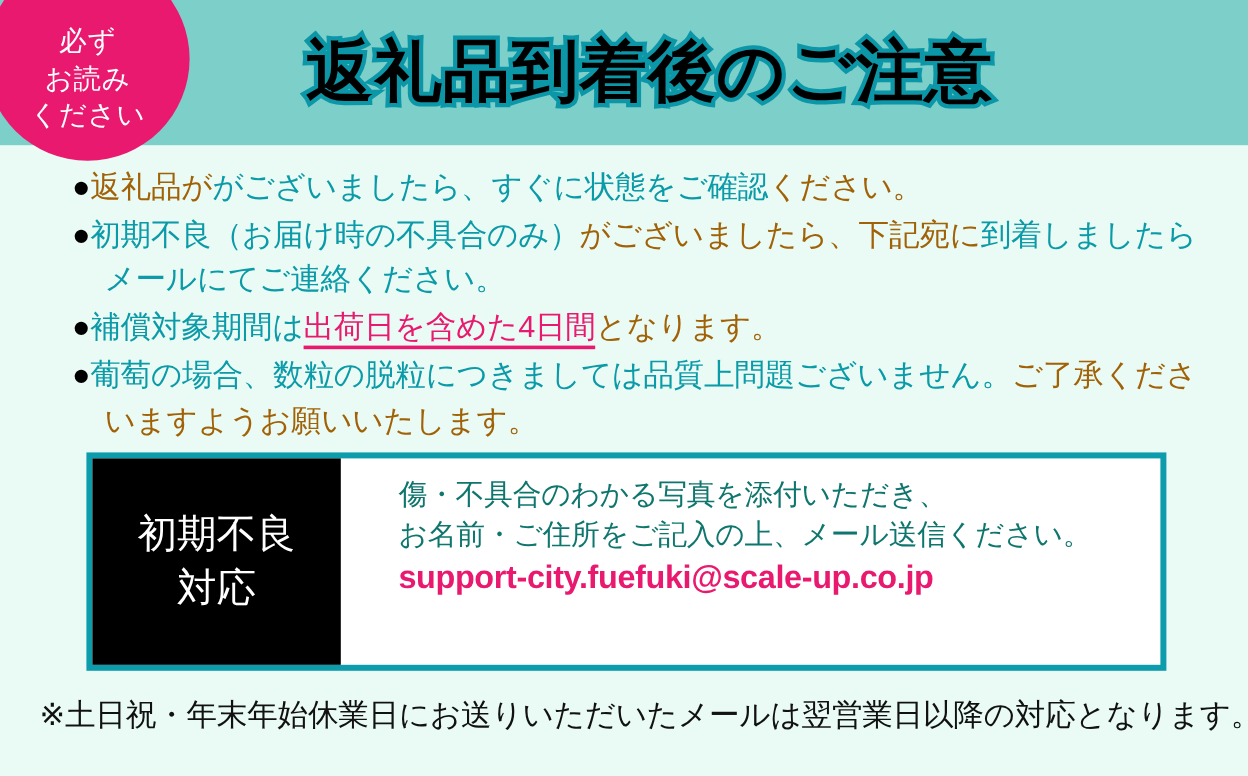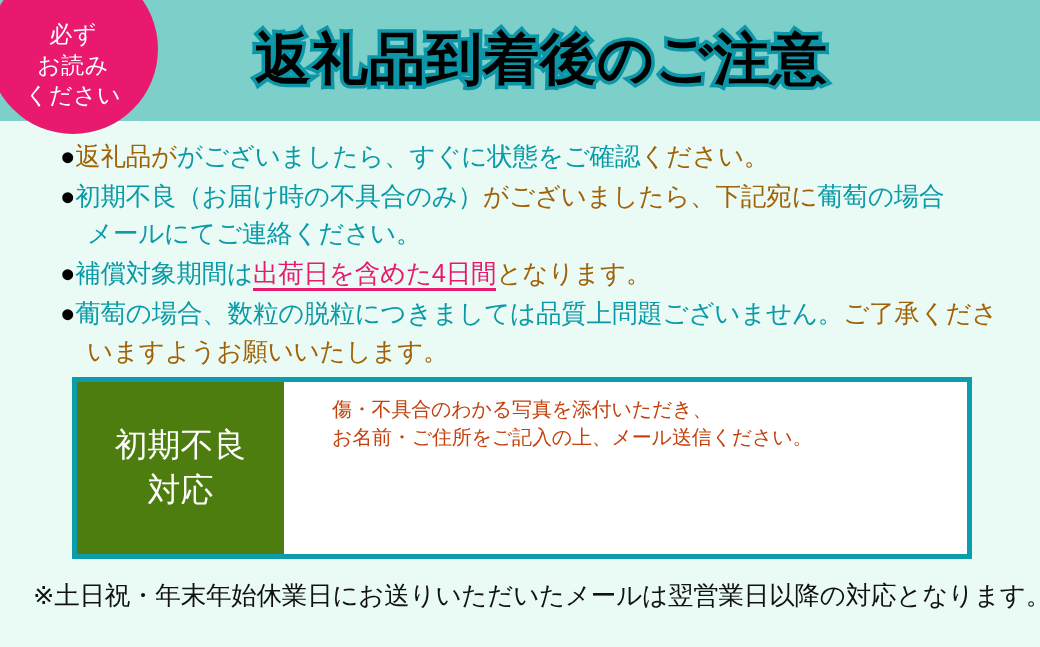--- a/index.html
+++ b/index.html
@@ -109,40 +109,40 @@
     top: 377px;
     width: 900px;
     height: 182px;
     border: 5px solid #0c9cac;
     background: #ffffff;
     box-sizing: border-box;
     display: flex;
   }
   #contact-box-label {
     width: 207px;
-    background: #4d7c0f;
+    background: #000000;
     color: #ffffff;
     display: flex;
     flex-direction: column;
     align-items: center;
     justify-content: center;
     font-size: 33px;
     line-height: 1.35;
     flex: none;
   }
   #contact-box-label .label-line { display: block; white-space: nowrap; }
 
   #contact-box-body {
     flex: 1;
     padding: 14px 0 0 48px;
     box-sizing: border-box;
   }
   .instruction-line {
-    font-size: 20px;
-    color: #c2410c;
+    font-size: 24px;
+    color: #0f766e;
     line-height: 1.38;
     letter-spacing: -0.2px;
     white-space: nowrap;
   }
   #contact-dept {
     margin-top: 11px;
     font-size: 25px;
     color: #0b9aa8;
     letter-spacing: -0.2px;
     white-space: nowrap;
@@ -179,38 +179,39 @@
       <span class="badge-line">お読み</span>
       <span class="badge-line">ください</span>
     </div>
   </div>
 
   <div id="bullet-list">
       <div class="bullet-item">
         <div><span class="bullet-dot">●</span><span class="t-black">返礼品が</span><span class="t-teal">がございましたら、すぐに状態をご確認</span><span class="t-black">ください。</span></div>
       </div>
       <div class="bullet-item">
-        <div><span class="bullet-dot">●</span><span class="t-teal">初期不良（お届け時の不具合のみ）</span><span class="t-black">がございましたら、下記宛に</span><span class="t-teal">葡萄の場合</span></div>
+        <div><span class="bullet-dot">●</span><span class="t-teal">初期不良（お届け時の不具合のみ）</span><span class="t-black">がございましたら、下記宛に</span><span class="t-teal">到着しましたら</span></div>
         <div class="cont-line"><span class="t-teal">メールにてご連絡ください。</span></div>
       </div>
       <div class="bullet-item">
         <div><span class="bullet-dot">●</span><span class="t-teal">補償対象期間は</span><span class="t-pink-underline">出荷日を含めた4日間</span><span class="t-black">となります。</span></div>
       </div>
       <div class="bullet-item">
         <div><span class="bullet-dot">●</span><span class="t-teal">葡萄の場合、数粒の脱粒につきましては品質上問題ございません。</span><span class="t-black">ご了承くださ</span></div>
         <div class="cont-line"><span class="t-black">いますようお願いいたします。</span></div>
       </div>
     </div>
 
   <div id="contact-box">
     <div id="contact-box-label">
       <span class="label-line">初期不良</span>
       <span class="label-line">対応</span>
     </div>
     <div id="contact-box-body">
       <div class="instruction-line">傷・不具合のわかる写真を添付いただき、</div>
       <div class="instruction-line">お名前・ご住所をご記入の上、メール送信ください。</div>
+      <div id="contact-email">support-city.fuefuki@scale-up.co.jp</div>
     </div>
   </div>
 
   <div id="footnote">※土日祝・年末年始休業日にお送りいただいたメールは翌営業日以降の対応となります。</div>
 
 </div>
 
 </body></html>

